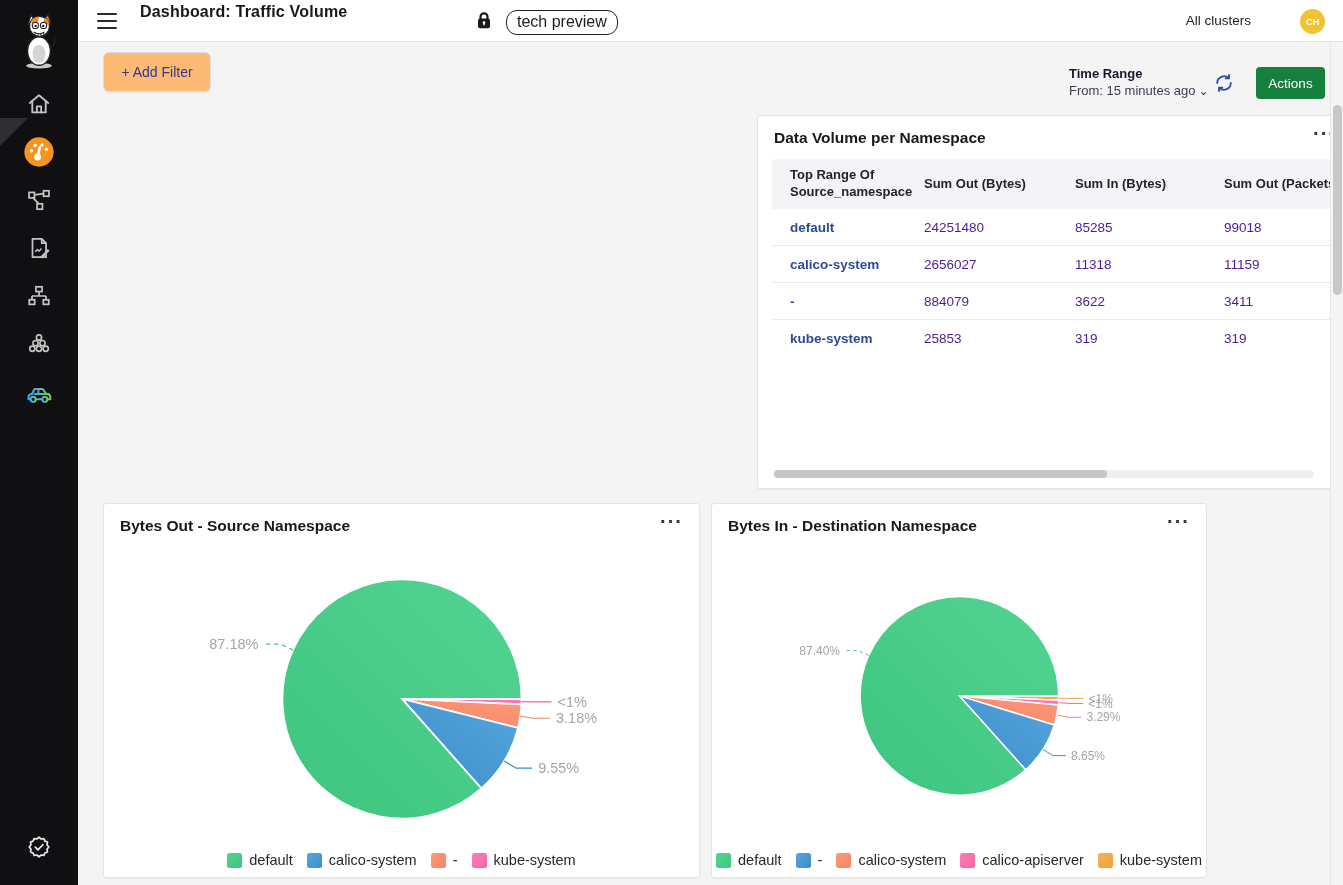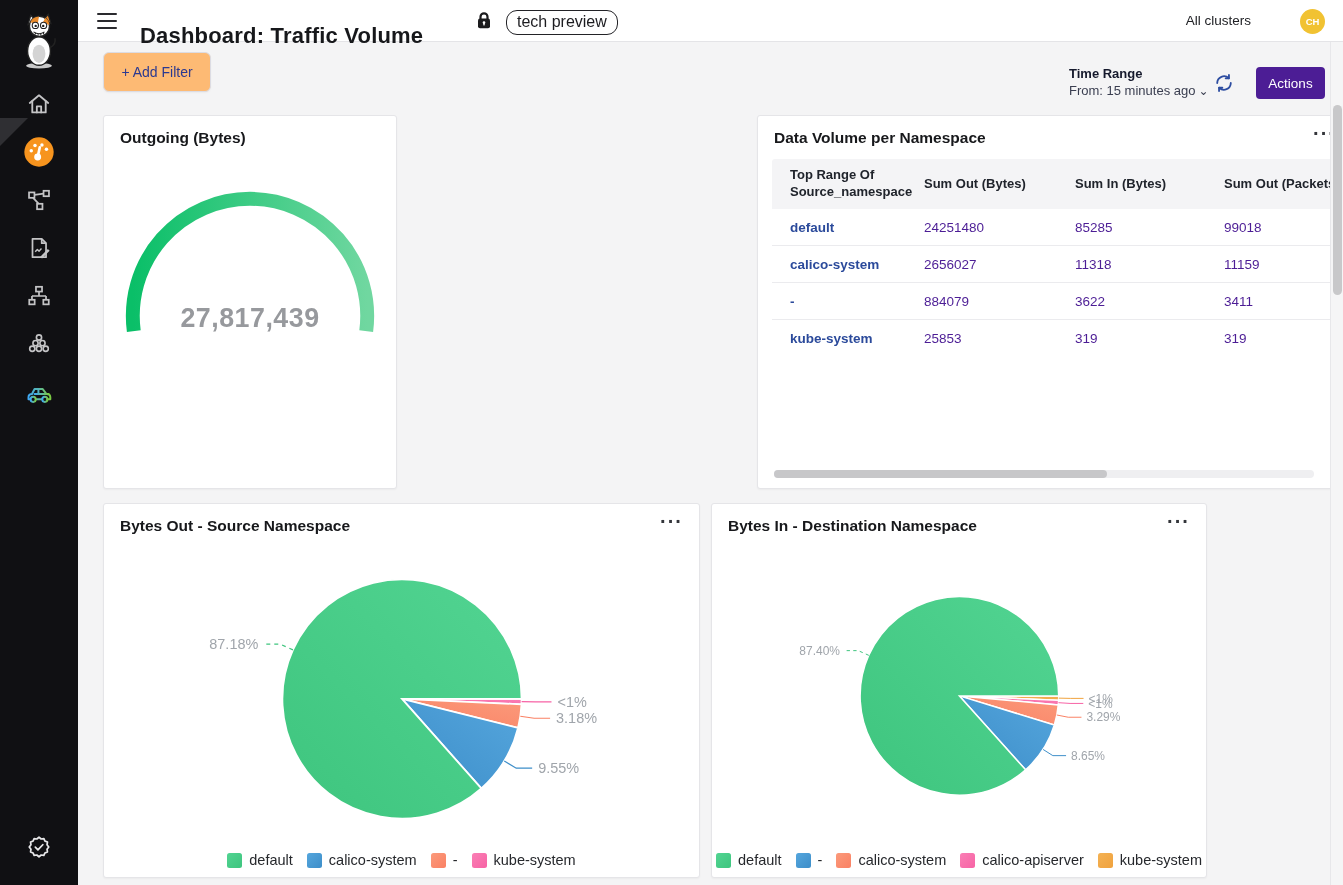--- a/index.html
+++ b/index.html
@@ -17,21 +17,21 @@
   .nav-bottom { margin-top:auto; margin-bottom:12px; }
   .fold-corner { position:absolute; left:0; top:118px; width:0; height:0;
                  border-top:28px solid #2f2f33; border-right:28px solid transparent; }
 
   
   .topbar { position:absolute; left:78px; top:0; width:1265px; height:42px; background:#ffffff;
             border-bottom:1px solid #e4e4e7; }
   .hamburger { position:absolute; left:19px; top:13px; width:20px; height:16px; cursor:pointer;
                display:flex; flex-direction:column; justify-content:space-between; }
   .hamburger span { display:block; height:2.4px; background:#2a2a2e; border-radius:1px; }
-  .page-title { position:absolute; left:62px; top:23px; font-size:22px; font-weight:700;
+  .page-title { position:absolute; left:62px; top:3px; font-size:16px; font-weight:700;
                 color:#17181b; letter-spacing:0.2px; }
   .lock { position:absolute; left:398px; top:11px; }
   .tech-badge { position:absolute; left:428px; top:10px; border:1.5px solid #232327;
                 border-radius:11px; padding:2px 10px 3px; font-size:16px; font-weight:500;
                 color:#1c1c20; background:#fff; }
   .all-clusters { position:absolute; right:92px; top:13px; font-size:13.5px; font-weight:500;
                   color:#212226; cursor:pointer; }
   .avatar { position:absolute; right:18px; top:9px; width:25px; height:25px; border-radius:50%;
             background:#f1c232; color:#ffffff; font-size:9.5px; font-weight:700;
             display:flex; align-items:center; justify-content:center; cursor:pointer; }
@@ -40,21 +40,21 @@
   .add-filter { position:absolute; left:103px; top:52px; width:108px; height:40px; background:#fdba74;
                 border:1px solid #dcdce3; border-radius:6px; font-size:14px; font-weight:500;
                 color:#2b3990; display:flex; align-items:center; justify-content:center;
                 cursor:pointer; box-shadow:0 1px 2px rgba(0,0,0,.04); }
   .time-range { position:absolute; left:1053px; top:66px;margin-left:16px; }
   .time-range .tr-title { font-size:13px; font-weight:700; color:#15192c; }
   .time-range .tr-value { font-size:13px; color:#3a3e50; margin-top:2px; cursor:pointer; }
   .tr-caret { font-size:12px; color:#3a3e50; margin-left:3px; }
   .refresh-btn { position:absolute; left:1213px; top:72px; width:22px; height:22px; cursor:pointer; }
   .actions-btn { position:absolute; left:1256px; top:67px; width:69px; height:32px;
-                 background:#4c1d95; border:none; border-radius:4px; color:#ffffff;
+                 background:#15803d; border:none; border-radius:4px; color:#ffffff;
                  font-size:13.5px; font-weight:500; cursor:pointer;
                  font-family:"Liberation Sans",sans-serif; }
 
   
   .card { position:absolute; background:#ffffff; border:1px solid #e5e5e8; border-radius:3px;
           box-shadow:0 1px 2px rgba(0,0,0,.04); }
   .card-title { position:absolute; left:16px; top:13px; font-size:15.5px; font-weight:700;
                 color:#17181b; }
   .more-menu { position:absolute; right:16px; top:6px; font-size:20px; font-weight:700;
                color:#33353a; cursor:pointer; letter-spacing:1px; }
@@ -249,33 +249,20 @@
   <div class="refresh-btn">
     <svg width="22" height="22" viewBox="0 0 24 24" fill="none" stroke="#2d4da1" stroke-width="2" stroke-linecap="round" stroke-linejoin="round">
       <path d="M4.6 12 a7.4 7.4 0 0 1 12.6-5.2"></path>
         <path d="M17.4 3.3 v3.6 h-3.6"></path>
       <path d="M19.4 12 a7.4 7.4 0 0 1-12.6 5.2"></path>
         <path d="M6.6 20.7 v-3.6 h3.6"></path>
     </svg>
   </div>
   <button class="actions-btn">Actions</button>
 
-  <div class="card" id="gauge-card-out">
-    <div class="card-title">Outgoing (Bytes)</div>
-    <div class="gauge-box"><svg viewBox="0 0 294 374">
-          <defs>
-            <linearGradient id="gg0" x1="0" y1="0" x2="1" y2="0">
-              <stop offset="0" stop-color="#0abf68"></stop>
-              <stop offset="1" stop-color="#70d7a0"></stop>
-            </linearGradient>
-          </defs>
-          <path d="M 30 216.4 A 118 118 0 1 1 264 216.4" fill="none" stroke="url(#gg0)" stroke-width="14"></path>
-          <text x="147" y="212" text-anchor="middle" class="gauge-value">27,817,439</text>
-        </svg></div>
-  </div>
 
   <div class="card" id="table-card">
     <div class="card-title">Data Volume per Namespace</div>
     <div class="more-menu">···</div>
     <div class="dv-wrap">
       <div class="dv-grid" id="dv-grid">
           <div class="dv-header">
             <div class="cell c0">Top Range Of Source_namespace</div>
             <div class="cell c">Sum Out (Bytes)</div>
             <div class="cell c">Sum In (Bytes)</div>

